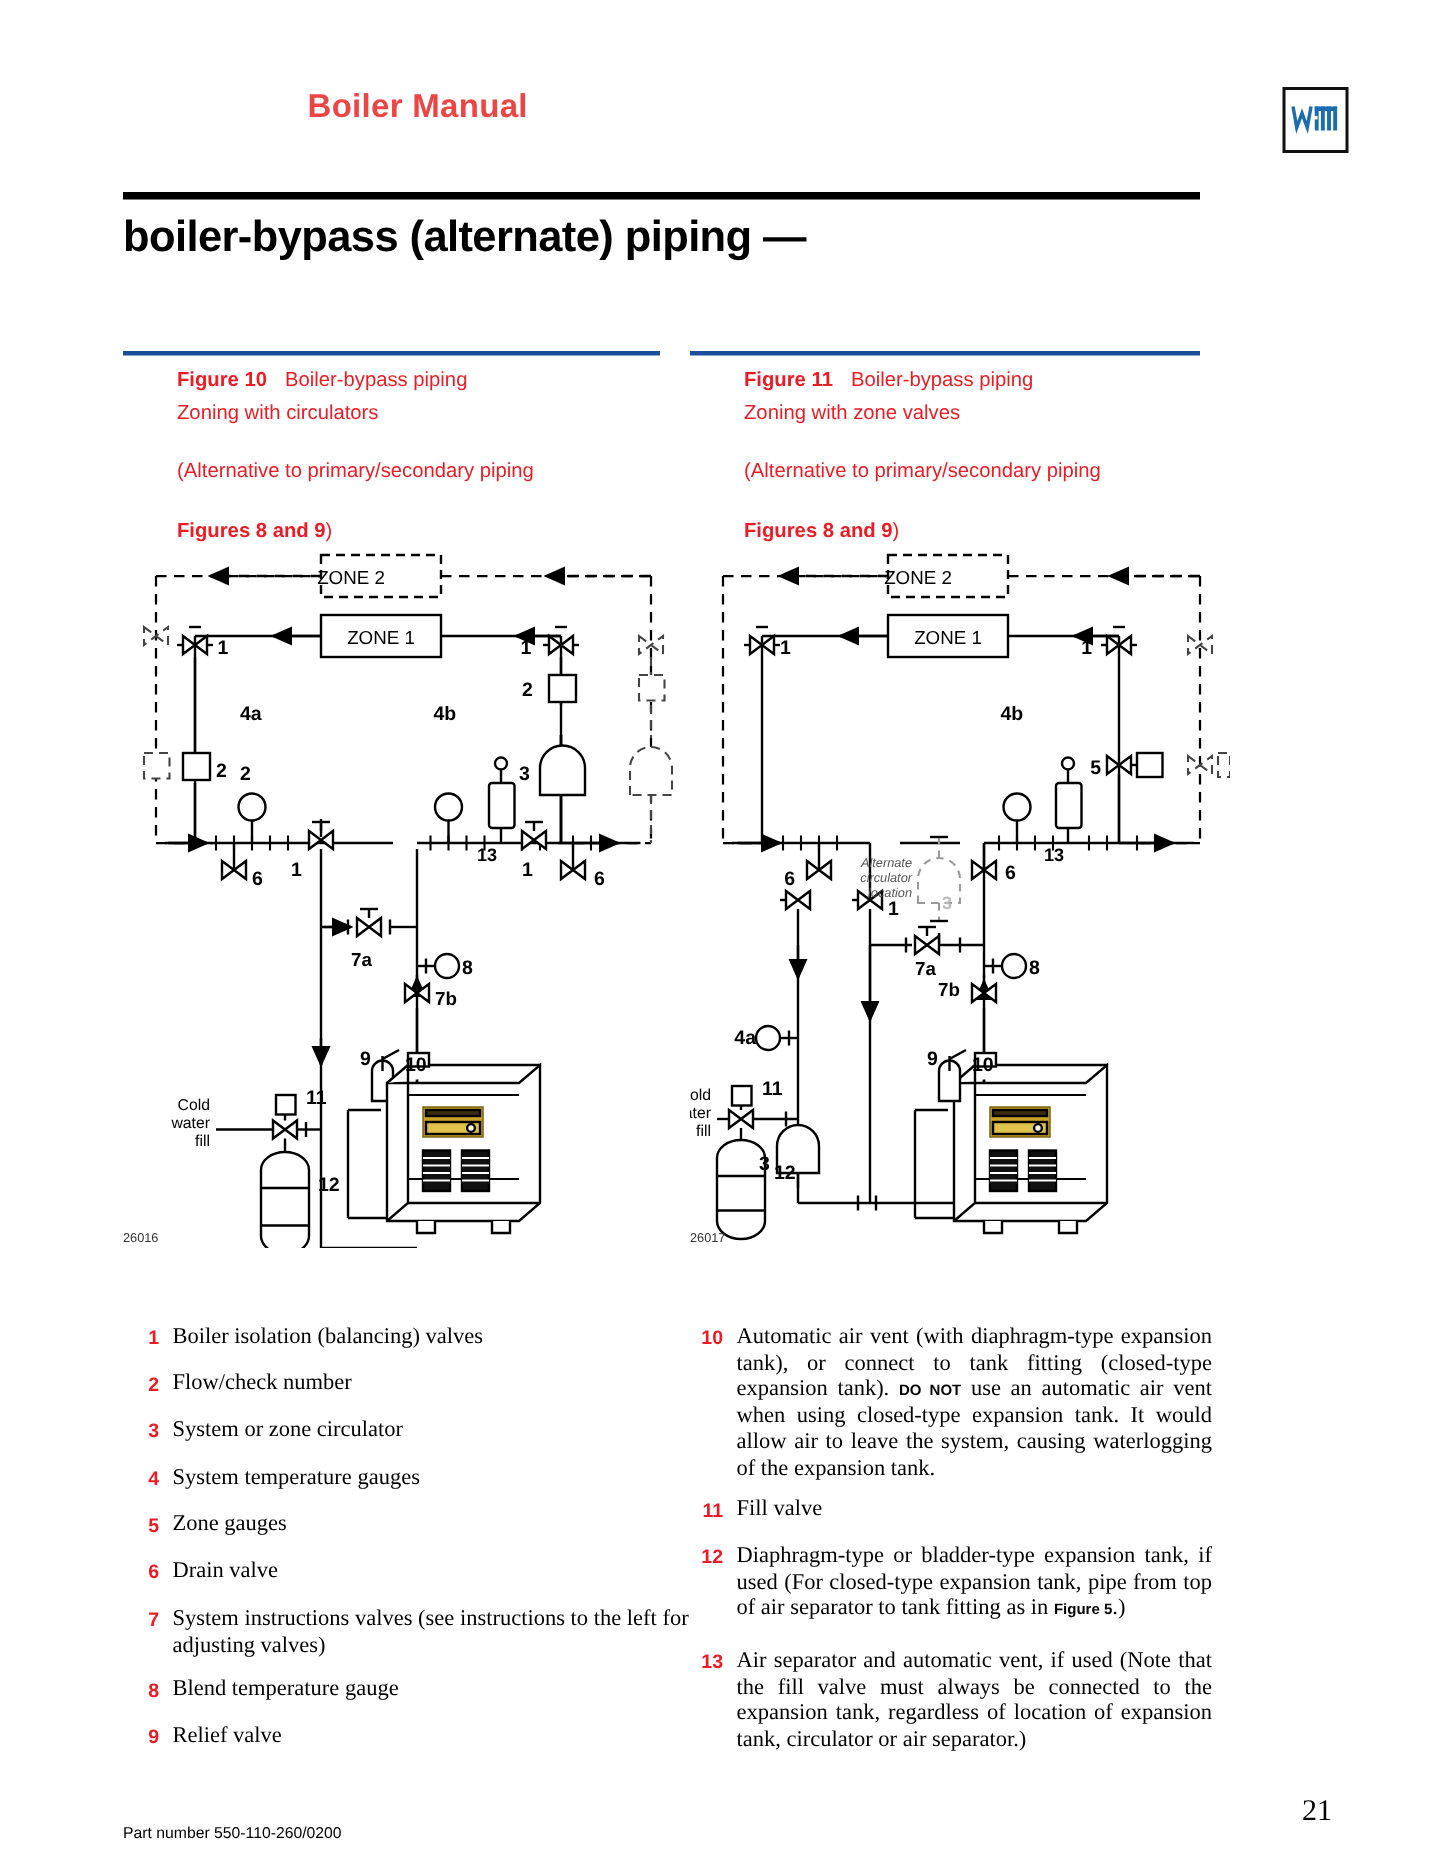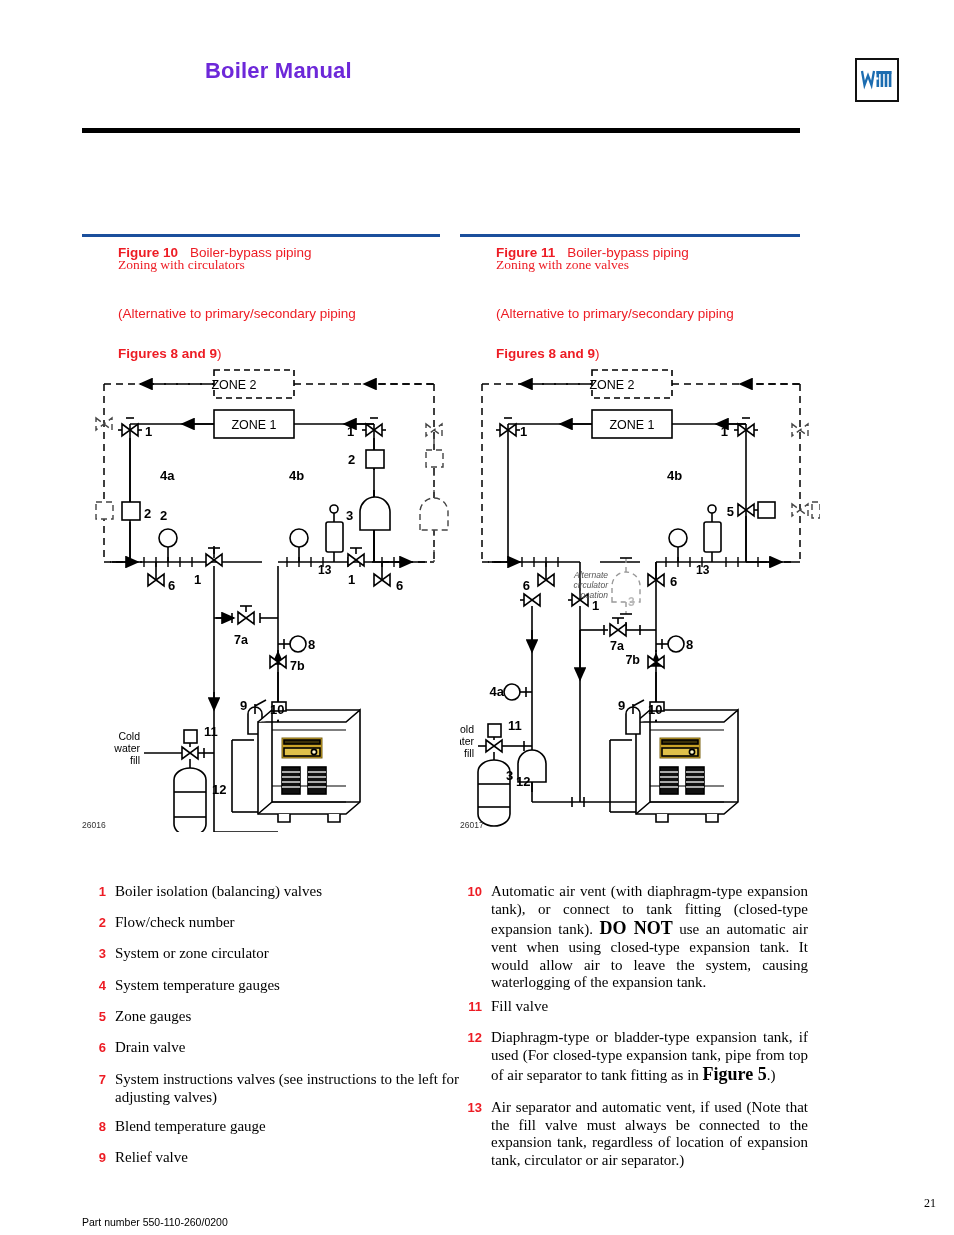--- a/index.html
+++ b/index.html
@@ -2,60 +2,60 @@
 <html><head>
 <meta charset="utf-8">
 <style>
   html,body{margin:0;padding:0;background:#ffffff;}
   body{width:954px;height:1235px;position:relative;
        font-family:"Liberation Serif",serif;color:#000;}
   .page{position:absolute;inset:0;}
 
   
   .hdr-title{position:absolute;left:205px;top:58px;font-family:"Liberation Sans",sans-serif;
-             font-weight:bold;font-size:22px;color:#6d28d9;letter-spacing:.2px;}
+             font-weight:bold;font-size:22px;color:#ef4444;letter-spacing:.2px;}
   .logo{position:absolute;left:855px;top:58px;width:44px;height:44px;
         border:2.5px solid #111;background:#fff;box-sizing:border-box;
         display:flex;align-items:center;justify-content:center;}
   .logo svg{display:block;}
 
   .rule-black{position:absolute;left:82px;top:128px;width:718px;height:5px;background:#000;}
 
   .title1{position:absolute;left:82px;top:142px;font-family:"Liberation Sans",sans-serif;
           font-weight:bold;font-size:29px;letter-spacing:-.4px;white-space:nowrap;}
   .title2{position:absolute;left:82px;top:180px;font-family:"Liberation Sans",sans-serif;
           font-weight:bold;font-size:19px;letter-spacing:-.2px;white-space:nowrap;}
 
   
   .fig-rule{position:absolute;height:3px;background:#1b4f9c;}
   .cap{position:absolute;color:#ed1c24;font-family:"Liberation Sans",sans-serif;font-size:13.5px;padding-left:36px;}
   .cap b{font-weight:bold;}
   .cap-l1{top:245px;}
-  .cap-l2{top:257px;font-family:Liberation Serif, serif;}
+  .cap-l2{top:267px;}
   .cap-l3{top:306px;}
   .cap-l4{top:322px;margin-top:24px;}
 
   
   .diagram{position:absolute;}
   .diagram svg{display:block;}
 
   
   .legend-item{position:absolute;display:flex;}
   .lg-num{color:#ed1c24;font-family:"Liberation Sans",sans-serif;font-weight:bold;
           font-size:13px;width:26px;text-align:right;flex:none;padding-top:1px;}
   .lg-txt{font-family:"Liberation Serif",serif;font-size:15px;line-height:1.17;
           padding-left:9px;}
   .lg-txt.just{text-align:justify;}
-  .lg-txt .bs{font-family:Liberation Serif, serif;font-weight:bold;font-size:18px;}
+  .lg-txt .bs{font-family:Liberation Sans, sans-serif;font-weight:bold;font-size:10px;}
 
   
   .foot-left{position:absolute;left:82px;top:1216px;font-family:"Liberation Sans",sans-serif;
              font-size:10.5px;}
-  .foot-right{position:absolute;left:924px;top:1196px;font-family:"Liberation Serif",serif;
-              font-size:12px;text-align:center;}
+  .foot-right{position:absolute;left:868px;top:1196px;font-family:"Liberation Serif",serif;
+              font-size:20px;text-align:center;}
 </style>
 </head>
 <body>
 
 <div class="page">
 
   <div class="hdr-title">Boiler Manual</div>
 
   <div class="logo">
     <svg width="34" height="24" viewBox="0 0 34 24">
@@ -67,20 +67,21 @@
         <rect x="20.6" y="3" width="2.6" height="16"></rect>
         <rect x="24.7" y="3" width="2.6" height="16"></rect>
         <rect x="28.8" y="3" width="2.6" height="16"></rect>
         <rect x="16.5" y="3" width="14.9" height="3"></rect>
       </g>
       <rect x="14.2" y="9.4" width="4.2" height="2.2" fill="#ffffff"></rect>
     </svg>
   </div>
 
   <div class="rule-black"></div>
+  <div class="title1">boiler-bypass (alternate) piping —</div>
 
   <div class="fig-rule" style="left:82px;top:234px;width:358px;"></div>
   <div class="cap cap-l1" style="left:82px;">
     <b>Figure 10</b><span style="display:inline-block;width:12px;"></span><span>Boiler-bypass piping</span>
   </div>
   <div class="cap cap-l2" style="left:82px;"> Zoning with circulators</div>
   <div class="cap cap-l3" style="left:82px;">(Alternative to primary/secondary piping</div>
   <div class="cap cap-l4" style="left:82px;">
     <b>Figures 8 and 9</b><span>)</span>
   </div>

